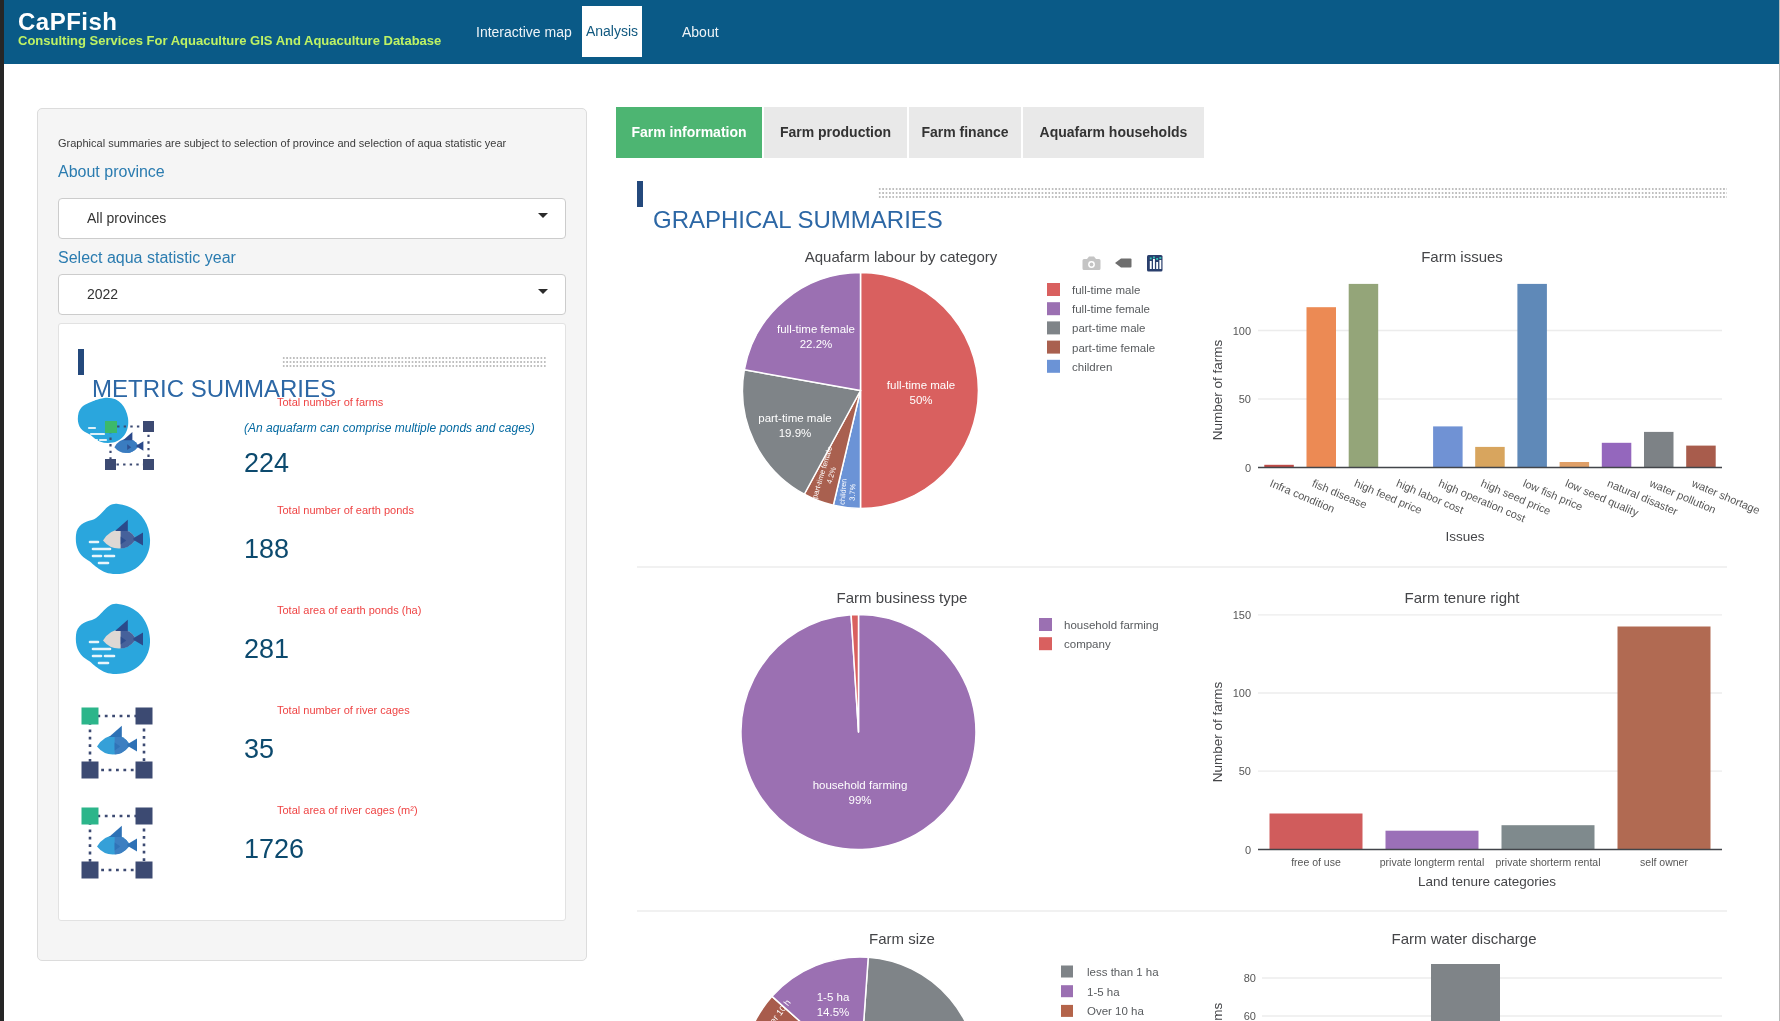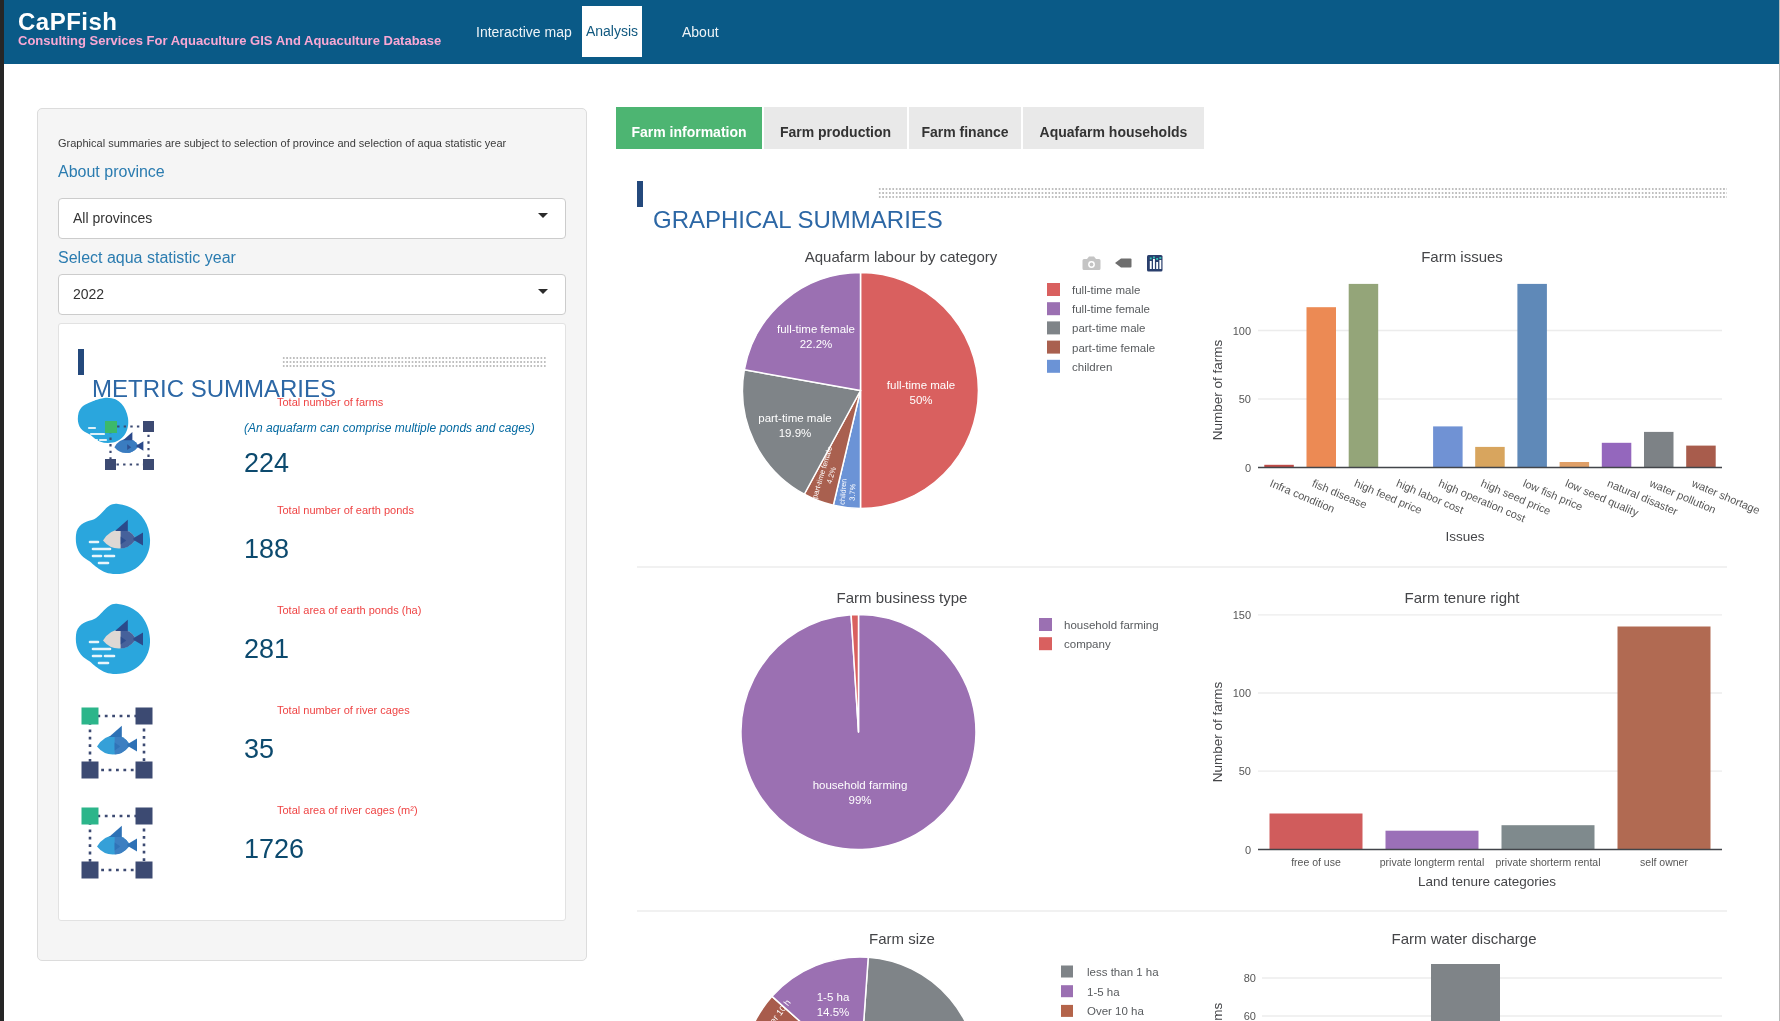--- a/index.html
+++ b/index.html
@@ -3,43 +3,43 @@
 <meta charset="utf-8">
 <style>
 * { margin:0; padding:0; box-sizing:border-box; }
 html,body { width:1780px; height:1021px; overflow:hidden; background:#ffffff;
   font-family:"Liberation Sans", sans-serif; }
 #page { position:relative; width:1780px; height:1021px; }
 #leftstrip { position:absolute; left:0; top:0; width:4px; height:1021px; background:#262626; z-index:50; }
 #rightline { position:absolute; left:1779px; top:0; width:1px; height:1021px; background:#b9b9b9; z-index:50; }
 #navbar { position:absolute; left:4px; top:0; width:1775px; height:64px; background:#0a5a87; }
 .brand-t { position:absolute; left:14px; top:8px; font-size:24px; font-weight:bold; color:#ffffff; letter-spacing:0.5px; }
-.brand-s { position:absolute; left:14px; top:33px; font-size:13px; font-weight:bold; color:#f9a8d4; }
+.brand-s { position:absolute; left:14px; top:33px; font-size:13px; font-weight:bold; color:#bef264; }
 .navlink { position:absolute; top:0; height:64px; line-height:64px; color:#eef3f7; font-size:14px; }
 #nav-active { position:absolute; left:582px; top:6px; width:60px; height:51px; background:#ffffff;
   color:#10587f; font-size:14px; text-align:center; line-height:51px; }
 #sidebar { position:absolute; left:37px; top:108px; width:550px; height:853px; background:#f5f5f5;
   border:1px solid #dcdcdc; border-radius:5px; }
 #sb-italic { position:absolute; left:58px; top:137px; font-size:11px; color:#3b3b3b; }
 .sb-label { position:absolute; left:58px; font-size:16px; color:#2b7cb0; }
 .sb-select { position:absolute; left:58px; width:508px; height:41px; background:#ffffff;
-  border:1px solid #cccccc; border-radius:4px; font-size:14px; color:#333; line-height:39px; padding-left:14px; }
+  border:1px solid #cccccc; border-radius:4px; font-size:14px; color:#333; line-height:39px; padding-left:28px; }
 .caret { position:absolute; right:17px; top:14px; width:0; height:0;
   border-left:5px solid transparent; border-right:5px solid transparent; border-top:5.5px solid #2b2b2b; }
 #card { position:absolute; left:58px; top:323px; width:508px; height:598px; background:#ffffff;
   border:1px solid #e2e2e2; border-radius:3px; }
 .sec-bar { position:absolute; background:#24497c; }
 .sec-title { position:absolute; font-size:24px; color:#2c67a5; white-space:nowrap;margin-top:24px; }
 .dots { position:absolute; height:11px;
   background-image:radial-gradient(circle, #bfbfbf 0.85px, rgba(0,0,0,0) 0.85px);
   background-size:3.4px 4px; background-position:0 0; }
 .mlabel { position:absolute; left:244px; font-size:11px; color:#ef4444;margin-left:33px; }
 .mnote { position:absolute; left:244px; font-size:12px; font-style:italic; color:#0369a1; }
 .mval { position:absolute; left:244px; font-size:27px; color:#0c4a6e; }
-.tab { position:absolute; top:107px; height:42px; background:#e9e9e9; color:#333;
+.tab { position:absolute; top:107px; height:51px; background:#e9e9e9; color:#333;
   font-size:14px; font-weight:bold; text-align:center; line-height:51px; }
 #tab1 { background:#4db572; color:#ffffff; }
 </style>
 </head>
 <body>
 <div id="page">
   <div id="navbar">
     <div class="brand-t">CaPFish</div>
     <div class="brand-s">Consulting Services For Aquaculture GIS And Aquaculture Database</div>
     <div class="navlink" style="left:472px;">Interactive map</div>

